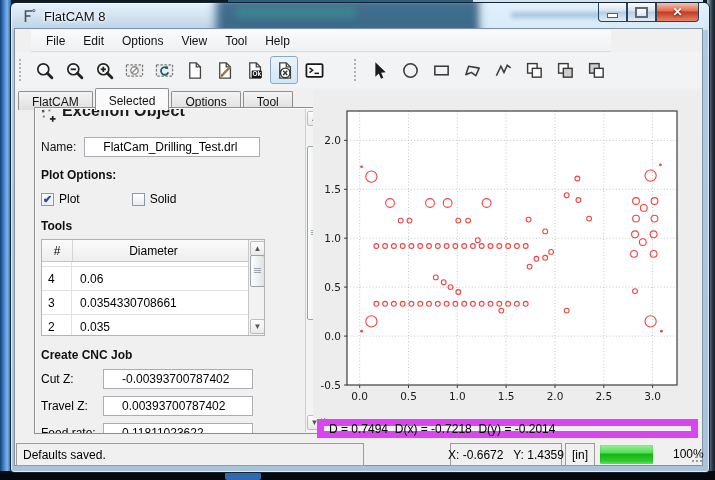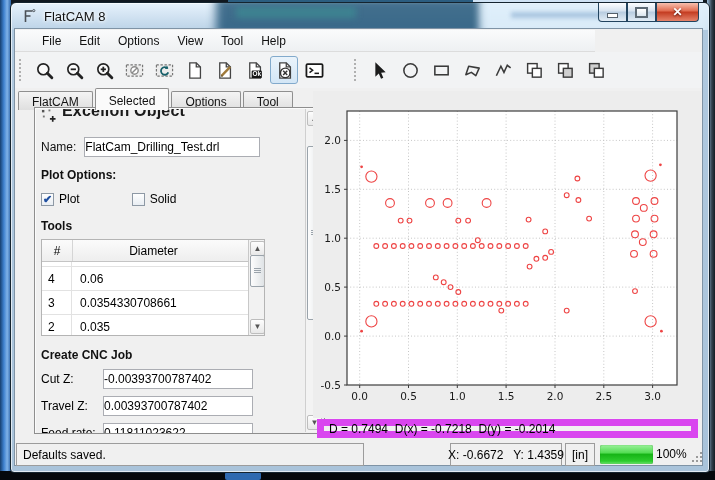--- a/index.html
+++ b/index.html
@@ -37,22 +37,22 @@
   .cap-btn.first{border-radius:0 0 0 4px;}
   .cap-btn.close{width:43px;border-radius:0 0 4px 0;
     background:linear-gradient(180deg,#f7bfae,#e06a4e 45%,#c33b20 50%,#e5836a);}
   .glyph-min{width:9px;height:3px;background:#fff;border:1px solid #54606b;margin-top:7px;}
   .glyph-max{width:9px;height:7px;background:linear-gradient(#fff,#dbe6ef);border:2px solid #5d6a75;}
   .glyph-close{color:#fff;font-size:12px;font-weight:bold;text-shadow:0 1px 2px #5a1208;line-height:1;}
 
   
   #win-inner{position:absolute;left:14px;top:28px;width:689px;height:438px;background:#f0f0f0;border:1px solid #7f93a5;box-sizing:border-box;}
 
-  #menubar{position:absolute;left:15px;top:30px;width:580px;height:22px;
-    background:linear-gradient(#fafbfc,#eef0f2);border-bottom:1px solid #dcdcdc;display:flex;align-items:center;padding-left:18px;box-sizing:border-box;}
+  #menubar{position:absolute;left:31px;top:30px;width:580px;height:22px;
+    background:linear-gradient(#fafbfc,#eef0f2);border-bottom:1px solid #dcdcdc;display:flex;align-items:center;padding-left:6px;box-sizing:border-box;}
   .menu-item{font-size:12px;color:#111;padding:3px 9px;cursor:default;}
 
   #toolbar{position:absolute;left:15px;top:52px;width:687px;height:36px;background:#f2f3f4;display:flex;align-items:center;}
   .tb-handle{width:3px;height:22px;border-left:2px dotted #b0b0b0;margin:0 6px 0 4px;}
   .tb-btn{width:28px;height:28px;display:flex;align-items:center;justify-content:center;border:1px solid transparent;border-radius:3px;box-sizing:border-box;}
   .tb-btn.pressed{background:linear-gradient(#eaf3fb,#d3e6f6);border:1px solid #82aacc;}
   .tb-btn svg{width:19px;height:19px;}
   .tb-gap{width:22px;}
 
   #tabbar{position:absolute;left:15px;top:88px;width:687px;height:22px;display:flex;align-items:flex-end;padding-left:3px;box-sizing:border-box;}
@@ -63,21 +63,21 @@
   
   #panel-box{position:absolute;left:34px;top:107px;width:291px;height:327px;background:#f0f0f0;
     border:1px solid #8e8e8e;box-shadow:inset 1px 1px 0 #fbfbfb;box-sizing:border-box;overflow:hidden;}
   #panel-content{position:absolute;left:6px;top:0;width:262px;}
   #obj-heading-row{height:19px;overflow:hidden;display:flex;align-items:flex-start;gap:6px;margin-top:1px;}
   #obj-heading{font-size:16px;font-weight:bold;color:#1a1a1a;margin-top:-7px;letter-spacing:.2px;}
   .excellon-icon{width:15px;height:15px;flex:0 0 auto;margin-top:0px;}
   .form-row{display:flex;align-items:center;margin-top:9px;}
   .lbl{font-size:12px;color:#111;}
   .bold-lbl{font-size:12px;font-weight:bold;color:#111;}
-  input.txt{font-family:"Liberation Sans",sans-serif;font-size:12px;height:20px;border:1px solid #abadb3;background:#fff;padding:0 0;box-sizing:border-box;}
+  input.txt{font-family:"Liberation Sans",sans-serif;font-size:12px;height:20px;border:1px solid #abadb3;background:#fff;padding:0 18px;box-sizing:border-box;}
   #name-input{width:176px;margin-left:8px;}
   .cb-row{display:flex;align-items:center;margin-top:10px;}
   .checkbox{width:13px;height:13px;border:1px solid #8e99a5;background:linear-gradient(#fefefe,#e9eef3);box-sizing:border-box;
     display:flex;align-items:center;justify-content:center;font-size:11px;color:#1f4fa0;font-weight:bold;line-height:1;}
   .cb-label{font-size:12px;margin-left:5px;}
 
   
   #tools-table{position:relative;margin-top:6px;width:224px;height:97px;border:1px solid #b4b4b4;background:#fff;box-sizing:border-box;overflow:hidden;}
   .tt-header{display:flex;height:21px;background:linear-gradient(#fbfbfb,#eeeeee);border-bottom:1px solid #c4c4c4;}
   .tt-h-num{width:30px;border-right:1px solid #d5d5d5;display:flex;align-items:center;justify-content:center;font-size:12px;}
@@ -106,21 +106,21 @@
   #delta-box{position:absolute;left:317px;top:419px;width:381px;height:19px;border:7px solid #d946ef;background:#f1f1f1;
     display:flex;align-items:center;padding-left:5px;box-sizing:border-box;font-size:12px;white-space:pre;}
 
   
   .status-box{position:absolute;top:443px;height:23px;border:1px solid #9c9c9c;background:#f0f0f0;display:flex;align-items:center;box-sizing:border-box;font-size:12px;white-space:pre;}
   #status-msg{left:16px;width:348px;padding-left:6px;}
   #status-coords{left:450px;width:112px;justify-content:center;}
   #status-units{left:565px;width:30px;justify-content:center;}
   #progress{position:absolute;left:600px;top:445px;width:53px;height:19px;border-radius:2px;
     background:linear-gradient(180deg,#9bf19b,#55dd55 40%,#17b517 50%,#2ecc2e 85%,#6fe46f);box-shadow:inset 0 0 1px #0c7a0c;}
-  #progress-pct{position:absolute;left:656px;top:447px;font-size:12px;}
+  #progress-pct{position:absolute;left:673px;top:447px;font-size:12px;}
   #resize-grip{position:absolute;left:692px;top:452px;width:12px;height:12px;}
 </style>
 </head>
 <body>
 
 <div id="screen">
   <div class="bg-left-stripe"></div>
   <div class="bg-top-mid"></div>
   <div class="bg-top-right"></div>
   <div class="bg-right-strip"></div>

